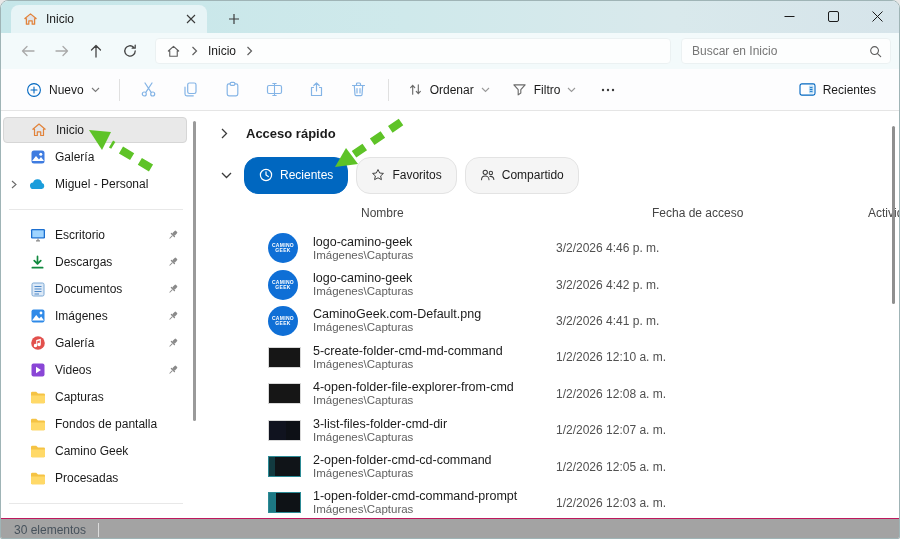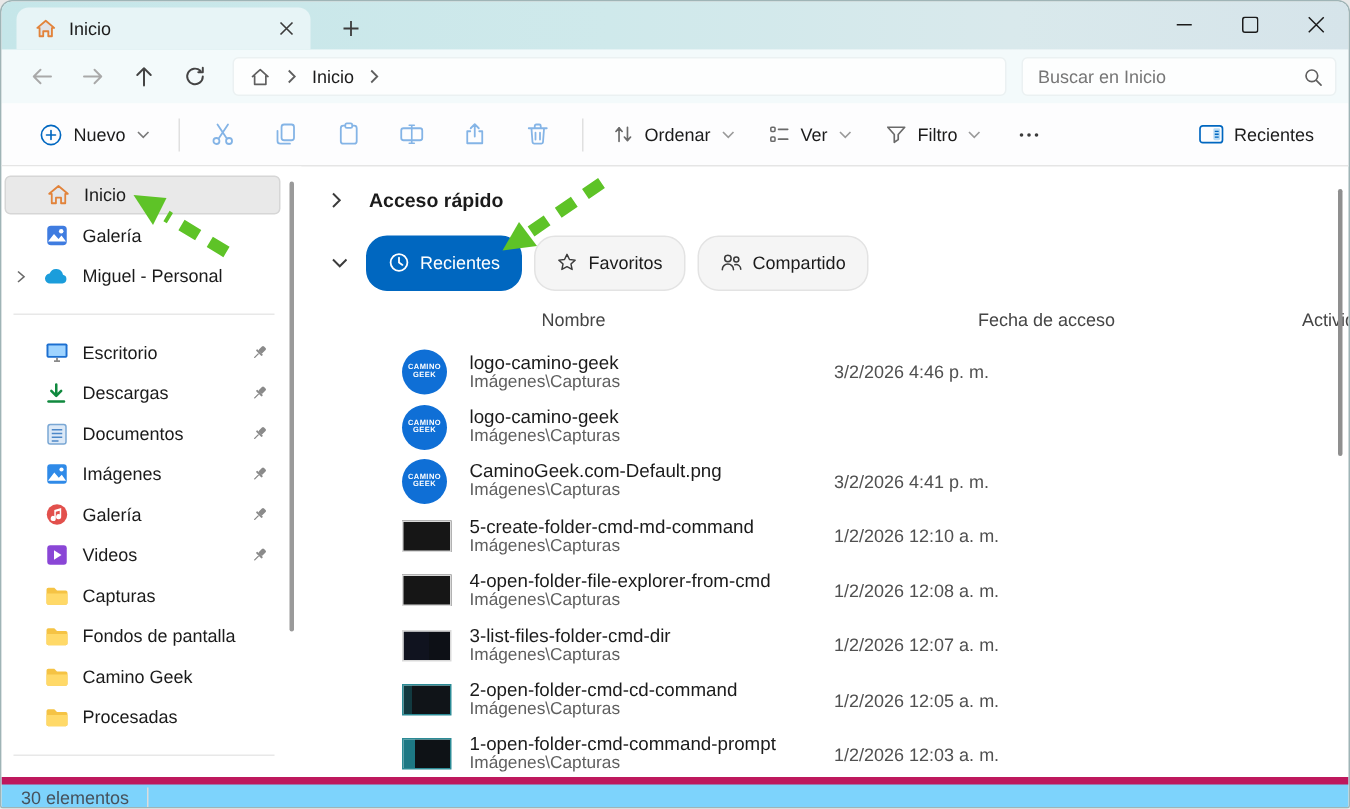--- a/index.html
+++ b/index.html
@@ -64,21 +64,21 @@
   .thumb-logo { width:30px; height:30px; border-radius:50%; background:#0f6fd6; color:#fff; display:flex; flex-direction:column; align-items:center; justify-content:center; line-height:5px; }
   .thumb-logo span { font-size:5px; font-weight:bold; letter-spacing:.3px; }
   .thumb-shot { width:33px; height:21px; border:1px solid #d9d9d9; background:#161616; }
   .thumb-shot.blue { background:linear-gradient(90deg,#10131f 55%,#0d1016 55%); }
   .thumb-shot.tealedge { border-color:#2c8b96; background:linear-gradient(90deg,#123a40 18%,#101418 18%); }
   .thumb-shot.tealband { border-color:#2c8b96; background:linear-gradient(90deg,#1d7884 24%,#0e1216 24%); }
 
   .main-scroll { position:absolute; right:4px; top:15px; width:3px; height:178px; background:#8f8f8f; border-radius:2px; }
 
   
-  .statusbar { height:22px; border-top:5px solid #be185d; background:#7dd3fc; display:flex; align-items:center; padding-left:13px; }
+  .statusbar { height:22px; border-top:1px solid #be185d; background:#a3a3a3; display:flex; align-items:center; padding-left:13px; }
   .status-text { font-size:12px; color:#47525c; }
   .status-div { width:1px; height:14px; background:#dcdcdc; margin-left:12px; }
 
   .arrows { position:absolute; inset:0; pointer-events:none; z-index:20; }
   svg { display:block; }
 </style>
 </head>
 <body>
 
 <div class="window">
@@ -218,31 +218,20 @@
       <svg width="17" height="17" viewBox="0 0 17 17">
           <path d="M2.5 4.5h12M6.5 4.5V3a1 1 0 0 1 1-1h2a1 1 0 0 1 1 1v1.5M4.3 4.5l.7 9.3a1 1 0 0 0 1 .9h5a1 1 0 0 0 1-.9l.7-9.3M7 7.5v4.5M10 7.5v4.5" fill="none" stroke="#84b4e6" stroke-width="1.2" stroke-linecap="round" stroke-linejoin="round"></path>
         </svg>
     </div>
     <div class="tb-sep"></div>
     <div class="tb-btn">
       <svg width="15" height="15" viewBox="0 0 16 16">
           <path d="M5 13V3.5M5 3.5L2.8 6M5 3.5L7.2 6M11 3v9.5M11 12.5L8.8 10M11 12.5l2.2-2.5" fill="none" stroke="#6a6a6a" stroke-width="1.2" stroke-linecap="round" stroke-linejoin="round"></path>
         </svg>
       <span>Ordenar</span>
-      <svg width="9" height="6" viewBox="0 0 9 6">
-          <path d="M1 1l3.5 3.5L8 1" fill="none" stroke="#9a9a9a" stroke-width="1.1"></path>
-        </svg>
-    </div>
-    <div class="tb-btn">
-      <svg width="15" height="15" viewBox="0 0 16 16">
-          <rect x="2" y="3" width="3" height="3" rx="0.8" fill="none" stroke="#6a6a6a" stroke-width="1.1"></rect>
-          <rect x="2" y="10" width="3" height="3" rx="0.8" fill="none" stroke="#6a6a6a" stroke-width="1.1"></rect>
-          <path d="M7.5 4.5H14M7.5 11.5H14" stroke="#6a6a6a" stroke-width="1.2" stroke-linecap="round"></path>
-        </svg>
-      <span>Ver</span>
       <svg width="9" height="6" viewBox="0 0 9 6">
           <path d="M1 1l3.5 3.5L8 1" fill="none" stroke="#9a9a9a" stroke-width="1.1"></path>
         </svg>
     </div>
     <div class="tb-btn">
       <svg width="15" height="15" viewBox="0 0 16 16">
           <path d="M2 3h12l-4.6 5.2v3.6l-2.8 1.9V8.2z" fill="none" stroke="#6a6a6a" stroke-width="1.2" stroke-linejoin="round"></path>
         </svg>
       <span>Filtro</span>
       <svg width="9" height="6" viewBox="0 0 9 6">
@@ -533,20 +522,21 @@
 
         <div class="grid file-row">
           <span class="thumb-logo">
               <span>CAMINO</span>
               <span>GEEK</span>
             </span>
           <span>
               <div class="fname">logo-camino-geek</div>
               <div class="fpath">Imágenes\Capturas</div>
             </span>
+          <span class="fdate">3/2/2026 4:42 p. m.</span>
           <span></span>
         </div>
 
         <div class="grid file-row">
           <span class="thumb-logo">
               <span>CAMINO</span>
               <span>GEEK</span>
             </span>
           <span>
               <div class="fname">CaminoGeek.com-Default.png</div>

